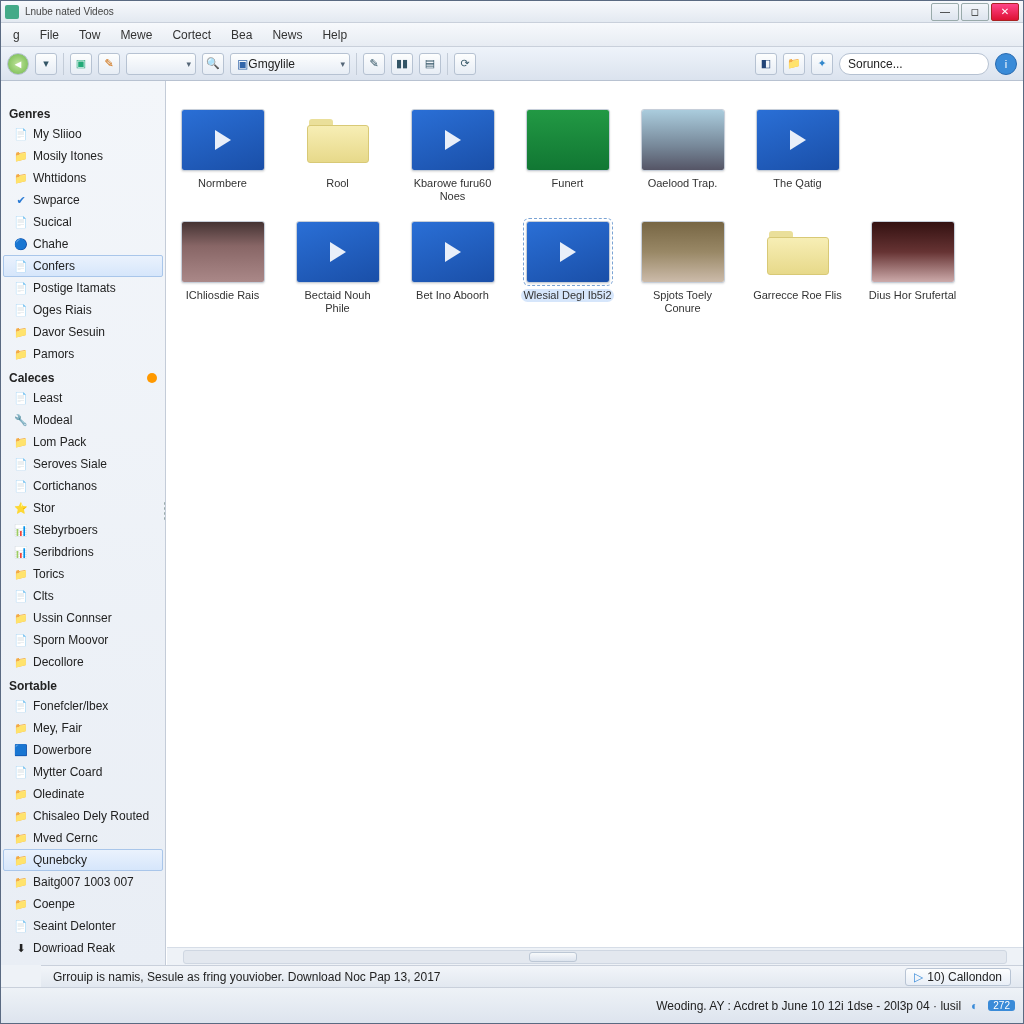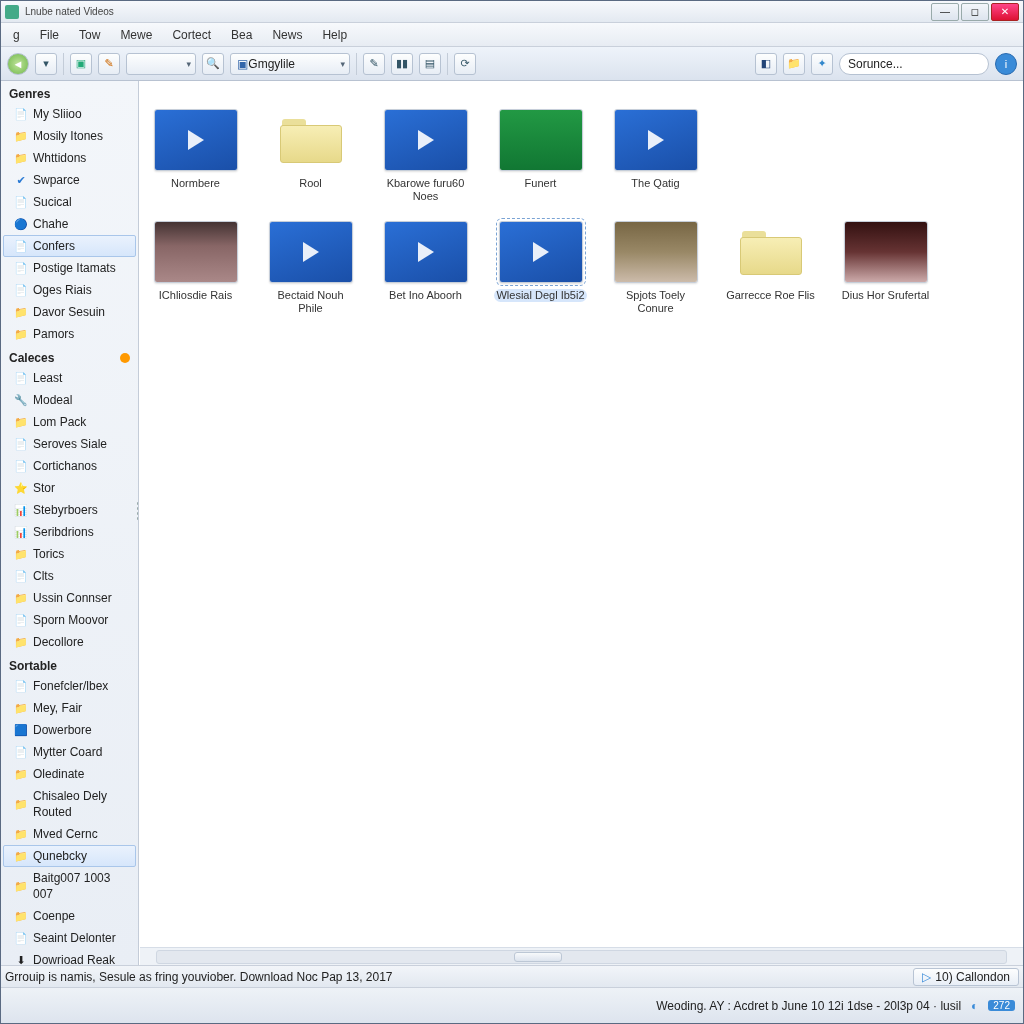--- a/index.html
+++ b/index.html
@@ -17,21 +17,21 @@
 .menubar span{padding:2px 6px;cursor:pointer;color:#333;}
 .toolbar{height:34px;background:linear-gradient(#eef3fa,#dbe3ee);display:flex;align-items:center;padding:0 6px;gap:6px;border-bottom:1px solid #b8c2d1;}
 .tbtn{width:22px;height:22px;border:1px solid #b6c2d2;border-radius:3px;background:linear-gradient(#fdfefe,#e7edf5);display:flex;align-items:center;justify-content:center;cursor:pointer;font-size:11px;color:#356;}
 .tbtn.round{border-radius:50%;}
 .tsep{width:1px;height:22px;background:#c3ccd8;}
 .tdrop{height:22px;border:1px solid #b6c2d2;border-radius:3px;background:linear-gradient(#fdfefe,#e7edf5);display:flex;align-items:center;padding:0 18px 0 6px;position:relative;min-width:90px;cursor:pointer;}
 .tdrop::after{content:"▾";position:absolute;right:4px;color:#567;font-size:9px;}
 .flex-spacer{flex:1;}
 .search{height:22px;border:1px solid #b6c2d2;border-radius:11px;background:#fff;padding:0 8px;width:150px;color:#888;display:flex;align-items:center;}
 .body{flex:1;display:flex;min-height:0;}
-.sidebar{width:138px;background:linear-gradient(#f3f6fa,#e9eef5);border-right:1px solid #c4ccd8;overflow-y:auto;padding:0 2px;position:relative;}
+.sidebar{width:165px;background:linear-gradient(#f3f6fa,#e9eef5);border-right:1px solid #c4ccd8;overflow-y:auto;padding:20px 2px;position:relative;}
 .sidehdr{font-weight:bold;color:#225;padding:6px 6px 2px;display:flex;align-items:center;justify-content:space-between;}
 .sidehdr .orb{width:10px;height:10px;border-radius:50%;background:#f90;}
 .sideitem{display:flex;align-items:center;gap:5px;padding:2px 6px 2px 10px;cursor:pointer;border:1px solid transparent;border-radius:2px;line-height:16px;}
 .sideitem.sel{background:linear-gradient(#eaf2fd,#d6e6fb);border:1px solid #a9c6ea;}
 .sic{width:14px;height:14px;flex:0 0 14px;display:flex;align-items:center;justify-content:center;font-size:11px;}
 .content{flex:1;background:#fff;border-left:1px solid #fff;display:flex;flex-direction:column;min-width:0;}
 .grid{flex:1;overflow:auto;padding:28px 8px;}
 .row{display:flex;gap:20px;margin-bottom:18px;}
 .thumb{width:95px;display:flex;flex-direction:column;align-items:center;cursor:pointer;}
 .thumb .box{width:84px;height:62px;border:1px solid #c6ced9;border-radius:3px;background:#fff;box-shadow:0 1px 2px rgba(0,0,0,.12);position:relative;overflow:hidden;display:flex;align-items:center;justify-content:center;}
@@ -48,21 +48,21 @@
 .p2{background:linear-gradient(#294,#173);} 
 .p3{background:linear-gradient(#9bd 0,#58a 40%,#463 70%);} 
 .p4{background:linear-gradient(#acd,#789 60%,#556);} 
 .p5{background:linear-gradient(#433,#866 40%,#a88);} 
 .p6{background:linear-gradient(#112,#335 60%,#223);} 
 .p7{background:linear-gradient(#764,#986 50%,#cba);} 
 .p8{background:linear-gradient(#311,#633 50%,#caa);} 
 .hscroll{height:18px;border-top:1px solid #d6dde7;background:#eef2f7;display:flex;align-items:center;}
 .hscroll .track{flex:1;height:14px;margin:0 16px;background:#e3e8ef;border:1px solid #cfd7e2;border-radius:3px;position:relative;}
 .hscroll .thumb2{position:absolute;left:42%;width:48px;top:1px;bottom:1px;background:linear-gradient(#f7f9fb,#dde4ee);border:1px solid #bcc7d5;border-radius:3px;}
-.statusbar{height:22px;background:linear-gradient(#f2f5f9,#e2e8f0);border-top:1px solid #c9d0db;display:flex;align-items:center;padding:0 4px;font-size:11px;color:#444;gap:20px;}
+.statusbar{height:22px;background:linear-gradient(#f2f5f9,#e2e8f0);border-top:1px solid #c9d0db;display:flex;align-items:center;padding:0 12px;font-size:11px;color:#444;gap:20px;margin-left:40px;}
 .statusbar .rt{margin-left:auto;display:flex;align-items:center;gap:6px;}
 .pill{border:1px solid #b8c4d4;border-radius:3px;padding:1px 8px;background:linear-gradient(#fdfefe,#e8eef6);display:flex;align-items:center;gap:4px;}
 .statusbar2{height:36px;background:linear-gradient(#eef2f7,#dde4ee);border-top:1px solid #c9d0db;display:flex;align-items:center;justify-content:flex-end;padding:0 8px;font-size:11px;color:#555;gap:10px;}
 .badge{background:#3a8bd8;color:#fff;border-radius:3px;padding:0 5px;font-size:10px;}
 .dragbar{position:absolute;right:-4px;top:46%;width:8px;height:46px;display:flex;flex-direction:column;align-items:center;justify-content:center;gap:2px;}
 .dragbar span{width:3px;height:3px;background:#9aa;border-radius:1px;}
 </style>
 </head>
 <body>
 
@@ -315,20 +315,26 @@
               <div class="lbl">Kbarowe furu60 Noes</div>
             </div>
             <div class="thumb">
               <div class="box">
                 <div class="photo p2"></div>
               </div>
               <div class="lbl">Funert</div>
             </div>
             <div class="thumb">
               <div class="box">
+                <div class="photo p4"></div>
+              </div>
+              <div class="lbl">Oaelood Trap.</div>
+            </div>
+            <div class="thumb">
+              <div class="box">
                 <div class="vidico"></div>
               </div>
               <div class="lbl">The Qatig</div>
             </div>
           </div>
         <div class="row" id="row2">
             <div class="thumb">
               <div class="box">
                 <div class="photo p5"></div>
               </div>

